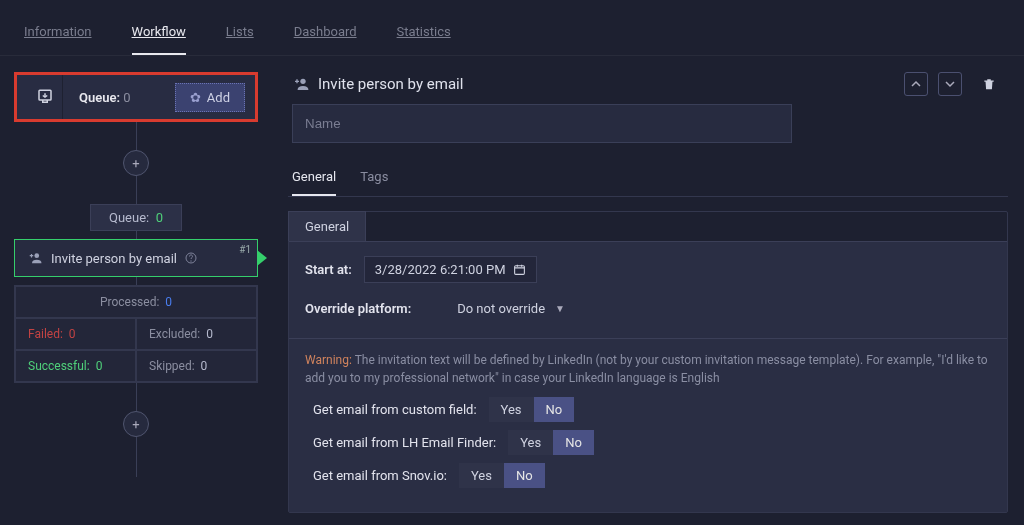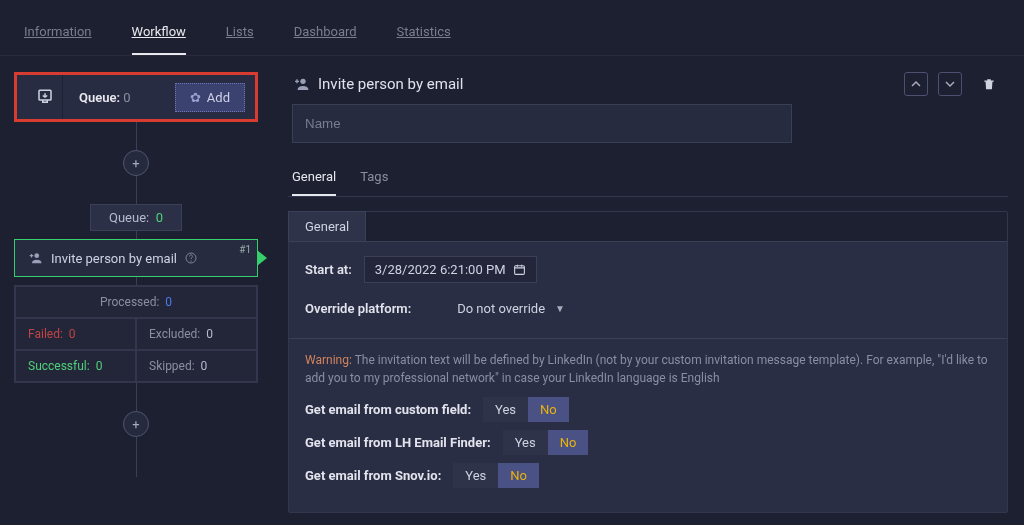--- a/index.html
+++ b/index.html
@@ -105,24 +105,24 @@
   .select-input {
     background:#2a2e44; border:none; color:#cfd2e0; padding:4px 6px;
     display:inline-flex; align-items:center; gap:10px;margin-left:28px;
   }
   .caret { font-size:10px; color:#aab;}
 
   .info-block { background:#2a2e44; border-top:1px solid #3b3f58; padding:12px 16px 16px; }
   .warn-line { font-size:12px; color:#8a8ea3; margin-bottom:10px; line-height:1.5;}
   .warn-line .w { color:#d0835d; }
   .opt-row { display:flex; align-items:center; gap:12px; margin:8px 0; color:#e2e3ed;}
-  .opt-row .lab { font-weight:700; }
+  .opt-row .lab { font-weight:400;margin-left:8px; }
   .yn { display:flex; }
   .yn span { padding:5px 12px; background:#2f3349; color:#cfd2e0; cursor:pointer; }
-  .yn span.sel { background:#4a5185; color:#eab308; }
+  .yn span.sel { background:#4a5185; color:#e5e5e5; }
 
   svg { display:block; }
 </style>
 </head>
 <body>
 
 <div class="tabs-bar">
   <div class="tab">Information</div>
   <div class="tab active">Workflow</div>
   <div class="tab">Lists</div>

